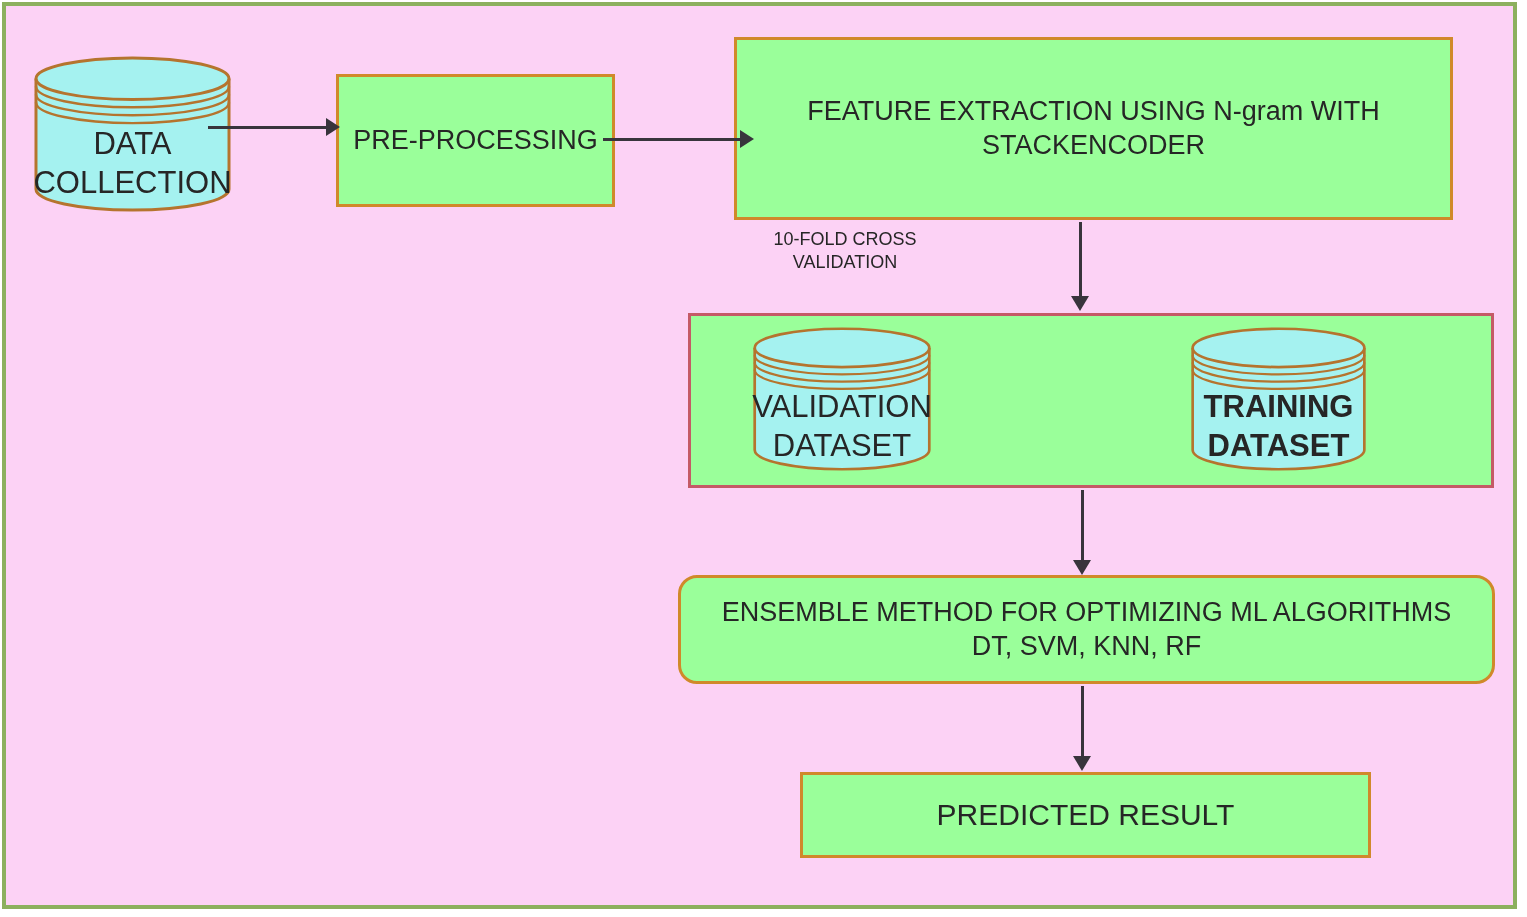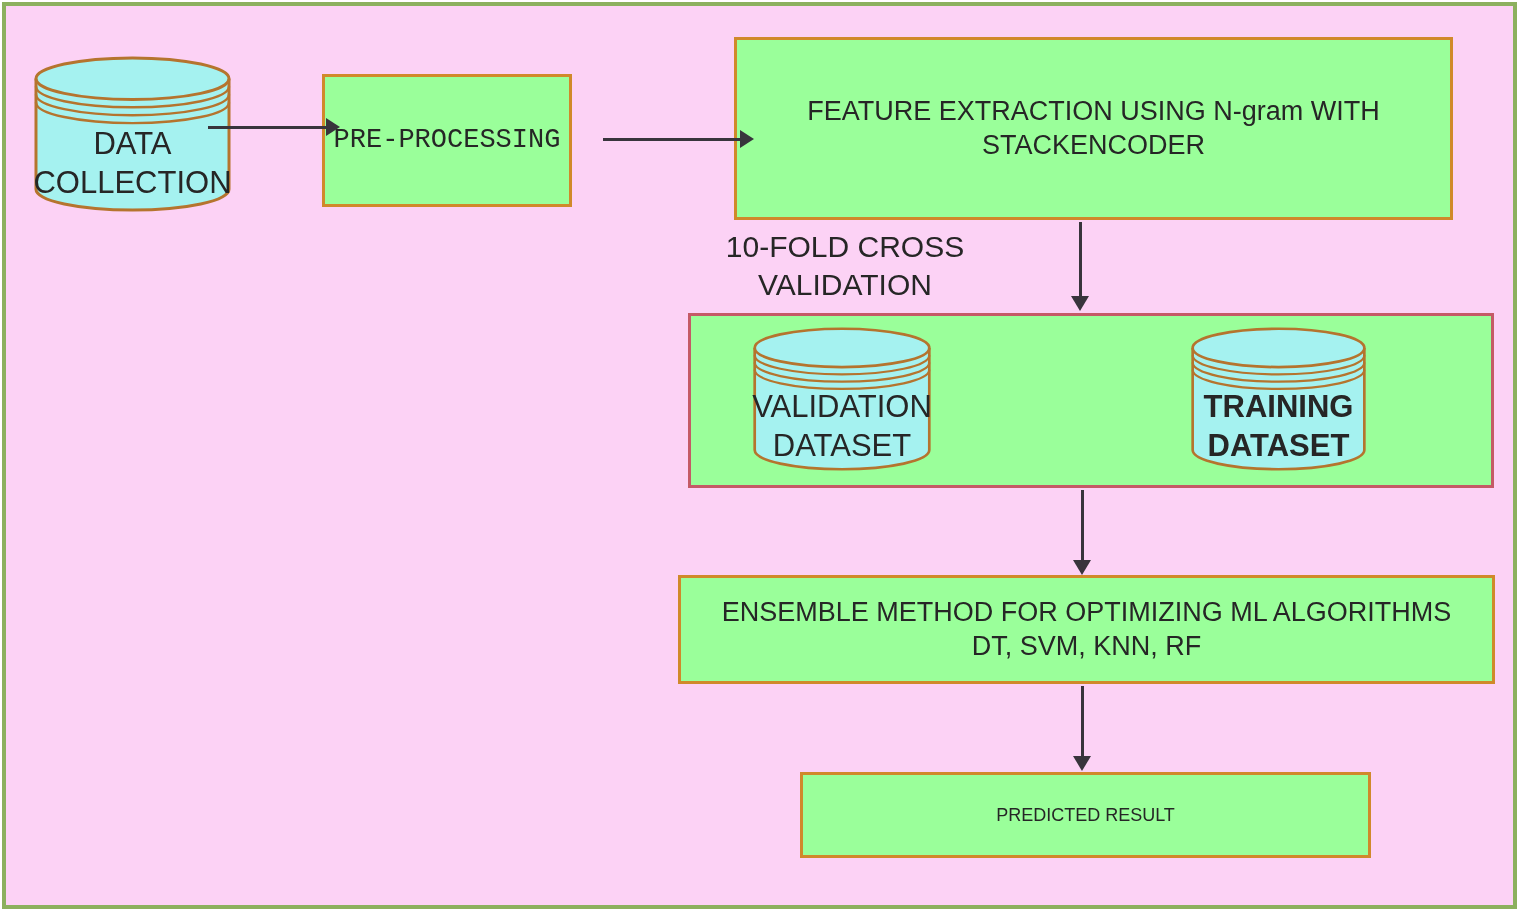--- a/index.html
+++ b/index.html
@@ -52,21 +52,21 @@
   .cyl-label {
     position: absolute;
     left: 0; right: 0; top: 42%; bottom: 4%;
     display: flex; align-items: center; justify-content: center;
   }
   .cyl-label .label { font-size: 31px; }
   .edge-label {
     position: absolute;
     text-align: center;
     white-space: pre-line;
-    font-size: 30px;
+    font-size: 18px;
     line-height: 1.25;
     color: var(--text);
   }
   .hline { position: absolute; height: 3px; background: var(--arrow); }
   .vline { position: absolute; width: 3px; background: var(--arrow); }
   .head-right {
     position: absolute; width: 0; height: 0;
     border-left: 14px solid var(--arrow);
     border-top: 9px solid transparent;
     border-bottom: 9px solid transparent;
@@ -91,21 +91,21 @@
       <path d="M3,32 A97,21 0 0 0 197,32" fill="none" stroke="var(--cylinder-border)" stroke-width="2.5"></path>
       <path d="M3,40 A97,21 0 0 0 197,40" fill="none" stroke="var(--cylinder-border)" stroke-width="2.5"></path>
       <path d="M3,48 A97,21 0 0 0 197,48" fill="none" stroke="var(--cylinder-border)" stroke-width="2.5"></path>
     </svg>
     <div class="cyl-label">
       <div class="label">DATA
 COLLECTION</div>
     </div>
   </div>
 
-  <div class="node box" style="left:322px; top:74px; width:250px; height:133px;font-family:Liberation Mono, monospace;">
+  <div class="node box" style="left:336px; top:74px; width:279px; height:133px;">
     <div class="label">PRE-PROCESSING</div>
   </div>
 
   <div class="node box" style="left:734px; top:37px; width:719px; height:183px;">
     <div class="label">FEATURE EXTRACTION USING N-gram WITH
 STACKENCODER</div>
   </div>
 
   <div class="group-box" style="left:688px; top:313px; width:806px; height:175px;"></div>
 
@@ -130,27 +130,27 @@
       <path d="M3,32 A97,21 0 0 0 197,32" fill="none" stroke="var(--cylinder-border)" stroke-width="2.5"></path>
       <path d="M3,40 A97,21 0 0 0 197,40" fill="none" stroke="var(--cylinder-border)" stroke-width="2.5"></path>
       <path d="M3,48 A97,21 0 0 0 197,48" fill="none" stroke="var(--cylinder-border)" stroke-width="2.5"></path>
     </svg>
     <div class="cyl-label">
       <div class="label">TRAINING
 DATASET</div>
     </div>
   </div>
 
-  <div class="node box" style="left:678px; top:575px; width:817px; height:109px;">
+  <div class="node box" style="left:678px; top:575px; width:817px; height:109px;border-radius:19px;">
     <div class="label">ENSEMBLE METHOD FOR OPTIMIZING ML ALGORITHMS
 DT, SVM, KNN, RF</div>
   </div>
 
   <div class="node box" style="left:800px; top:772px; width:571px; height:86px;">
-    <div class="label" style="font-size:18px;">PREDICTED RESULT</div>
+    <div class="label" style="font-size:30px;">PREDICTED RESULT</div>
   </div>
 
   <div class="edge-label" style="left:715px; top:228px; width:260px;">10-FOLD CROSS
 VALIDATION</div>
 
   <div class="hline" style="left:208px; top:126px; width:122px;"></div>
   <div class="head-right" style="left:326px; top:118px;"></div>
 
   <div class="hline" style="left:603px; top:138px; width:138px;"></div>
   <div class="head-right" style="left:740px; top:130px;"></div>

